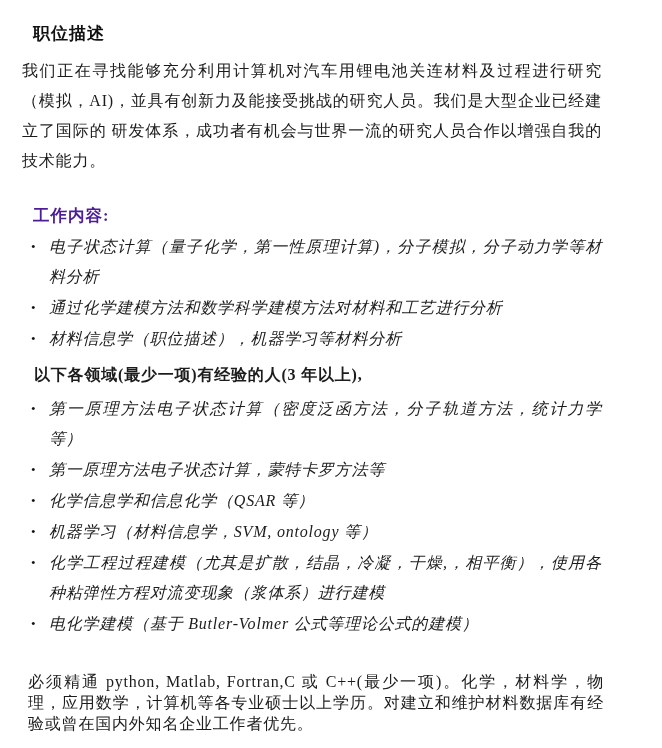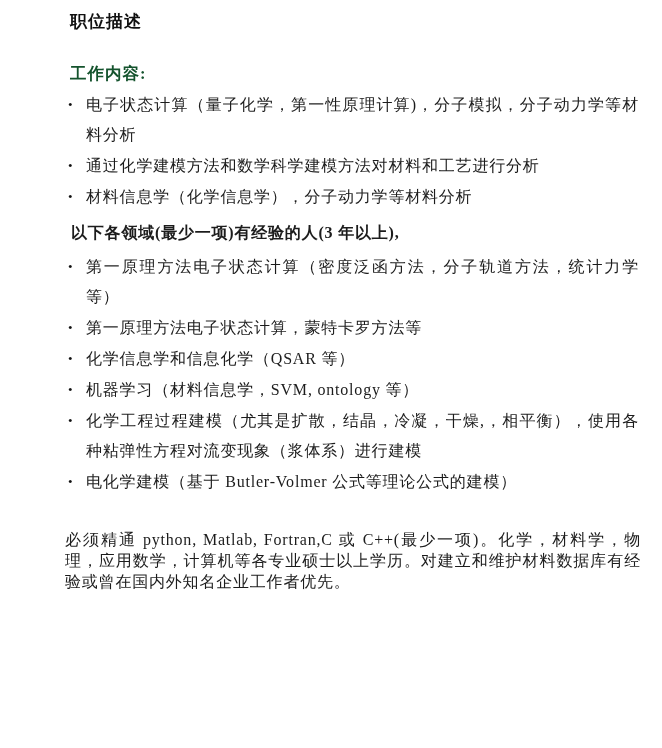--- a/index.html
+++ b/index.html
@@ -11,22 +11,21 @@
     width: 662px;
     height: 748px;
     overflow: hidden;
     font-family: "Liberation Serif", "DejaVu Serif", serif;
     color: #1c1c1c;
   }
   .page {
     box-sizing: border-box;
     width: 624px;
     height: 748px;
-    padding: 8px 20px 0 20px;
-    margin-left: 37px;
+    padding: 20px 20px 0 20px;
   }
   .doc-title {
     font-size: 17px;
     font-weight: bold;
     color: #111111;
     margin: 2px 0 0 13px;
     line-height: 24px;
     letter-spacing: 1px;
   }
   .para {
@@ -37,21 +36,21 @@
     text-align: justify;
   }
   .intro-para {
     margin-top: 10px;
     margin-left: 2px;
     margin-right: 2px;
   }
   .section-heading {
     font-size: 16.5px;
     font-weight: bold;
-    color: #14532d;
+    color: #4c1d95;
     line-height: 24px;
     letter-spacing: 1px;
     margin: 0 0 0 13px;
   }
   .heading-duties { margin-top: 28px; }
   .heading-quals  { margin-top: 24px; }
   .lead-para {
     margin-top: 6px;
     margin-left: 14px;
     font-weight: bold;
@@ -74,49 +73,51 @@
     line-height: 30px;
     color: #111111;
   }
   .li-text {
     flex: 1;
     font-size: 16px;
     line-height: 30px;
     letter-spacing: 0.8px;
     text-align: justify;
     margin-right: 2px;
+    font-style: italic;
   }
   .closing-para {
     margin-top: 32px;
     margin-left: 8px;
     line-height: 21px;
   }
 </style>
 </head>
 <body>
 
 <div class="page">
 
   <h1 class="doc-title">职位描述</h1>
 
+  <p class="para intro-para">我们正在寻找能够充分利用计算机对汽车用锂电池关连材料及过程进行研究（模拟，AI)，並具有创新力及能接受挑战的研究人员。我们是大型企业已经建立了国际的 研发体系，成功者有机会与世界一流的研究人员合作以增强自我的技术能力。</p>
 
   <h2 class="section-heading heading-duties">工作内容:</h2>
 
   <ul class="bullet-list">
     <li>
       <span class="bullet">•</span>
       <span class="li-text">电子状态计算（量子化学，第一性原理计算)，分子模拟，分子动力学等材料分析</span>
     </li>
     <li>
       <span class="bullet">•</span>
       <span class="li-text">通过化学建模方法和数学科学建模方法对材料和工艺进行分析</span>
     </li>
     <li>
       <span class="bullet">•</span>
-      <span class="li-text">材料信息学（化学信息学），分子动力学等材料分析</span>
+      <span class="li-text">材料信息学（职位描述），机器学习等材料分析</span>
     </li>
   </ul>
 
 
   <p class="para lead-para">以下各领域(最少一项)有经验的人(3 年以上),</p>
 
   <ul class="bullet-list">
     <li>
       <span class="bullet">•</span>
       <span class="li-text">第一原理方法电子状态计算（密度泛函方法，分子轨道方法，统计力学等）</span>

